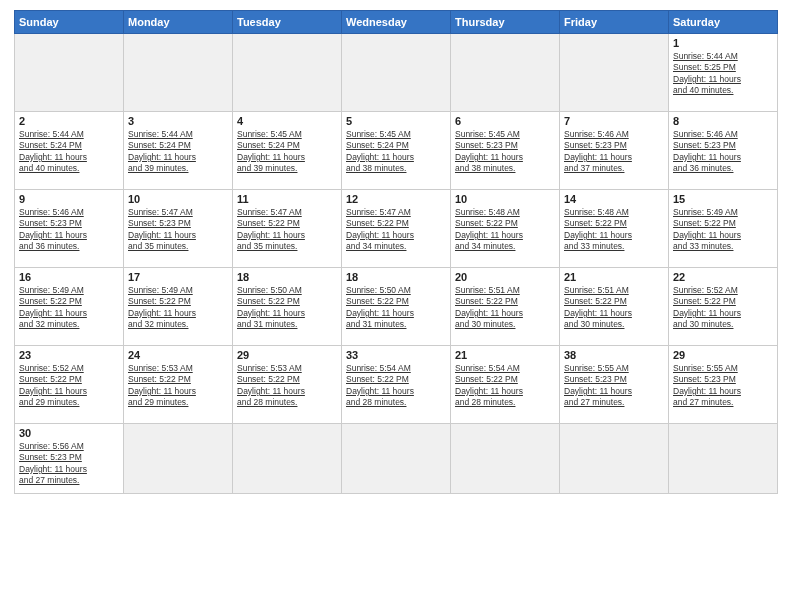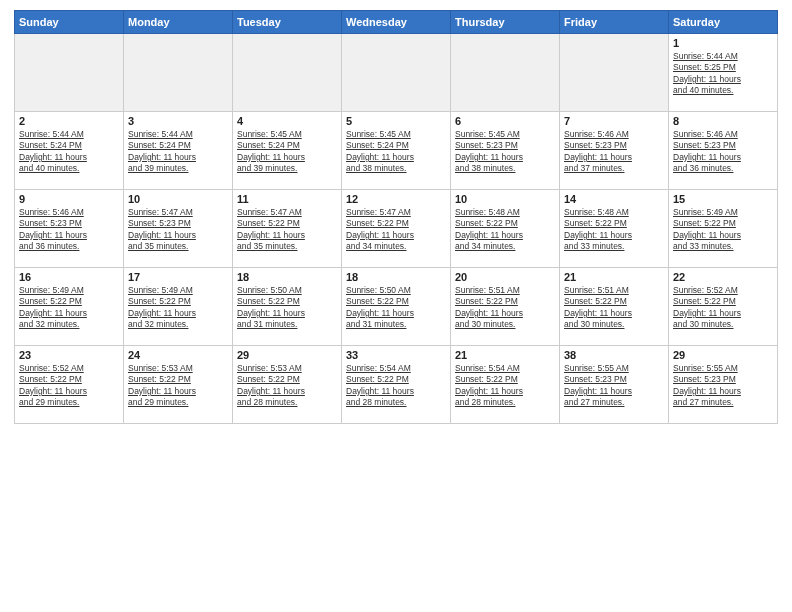--- a/index.html
+++ b/index.html
@@ -318,15 +318,30 @@
 and 27 minutes.</div>
           </td>
           <td>
             <div class="day-number">29</div>
             <div class="day-info" style="white-space: pre-line;">Sunrise: 5:55 AM
 Sunset: 5:23 PM
 Daylight: 11 hours
 and 27 minutes.</div>
           </td>
         </tr>
+        <tr>
+          <td class="last-row">
+            <div class="day-number">30</div>
+            <div class="day-info" style="white-space: pre-line;">Sunrise: 5:56 AM
+Sunset: 5:23 PM
+Daylight: 11 hours
+and 27 minutes.</div>
+          </td>
+          <td class="empty last-row"></td>
+          <td class="empty last-row"></td>
+          <td class="empty last-row"></td>
+          <td class="empty last-row"></td>
+          <td class="empty last-row"></td>
+          <td class="empty last-row"></td>
+        </tr>
       </tbody>
   </table>
 </div>
 
 </body></html>

